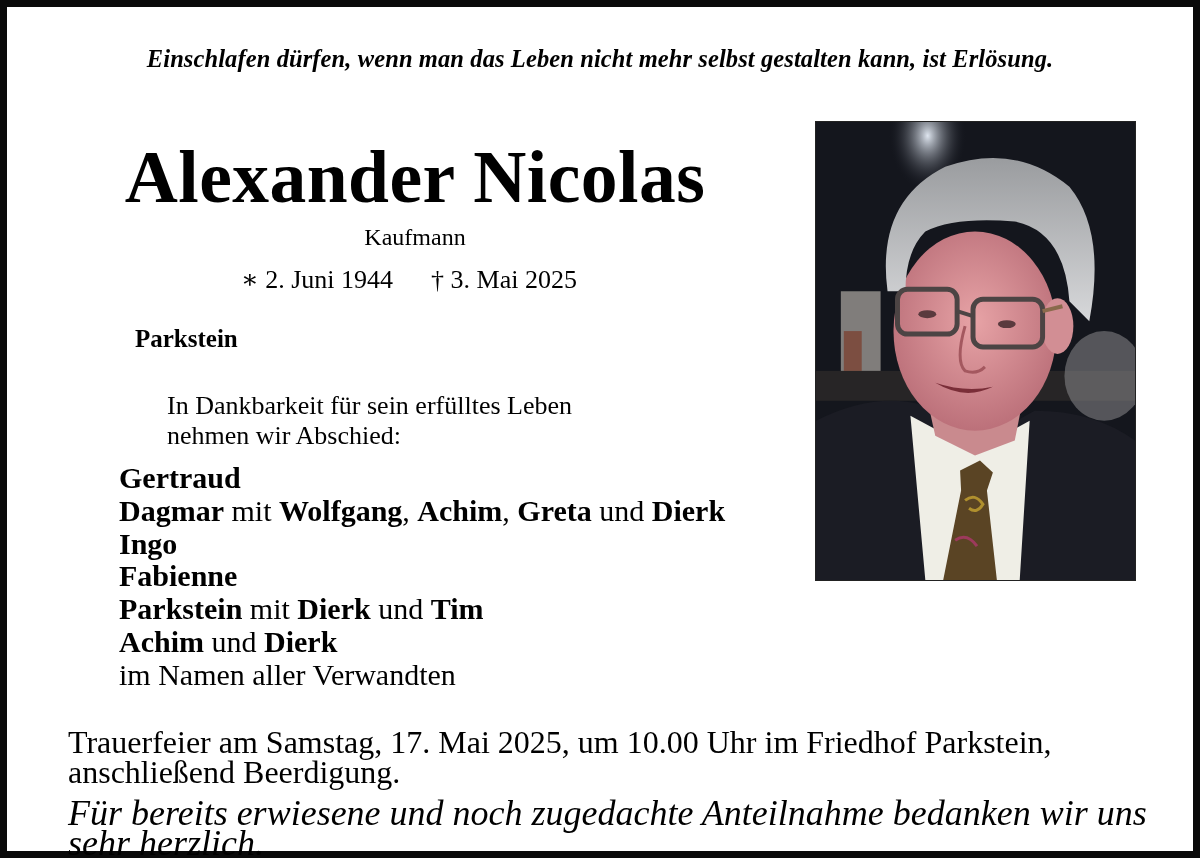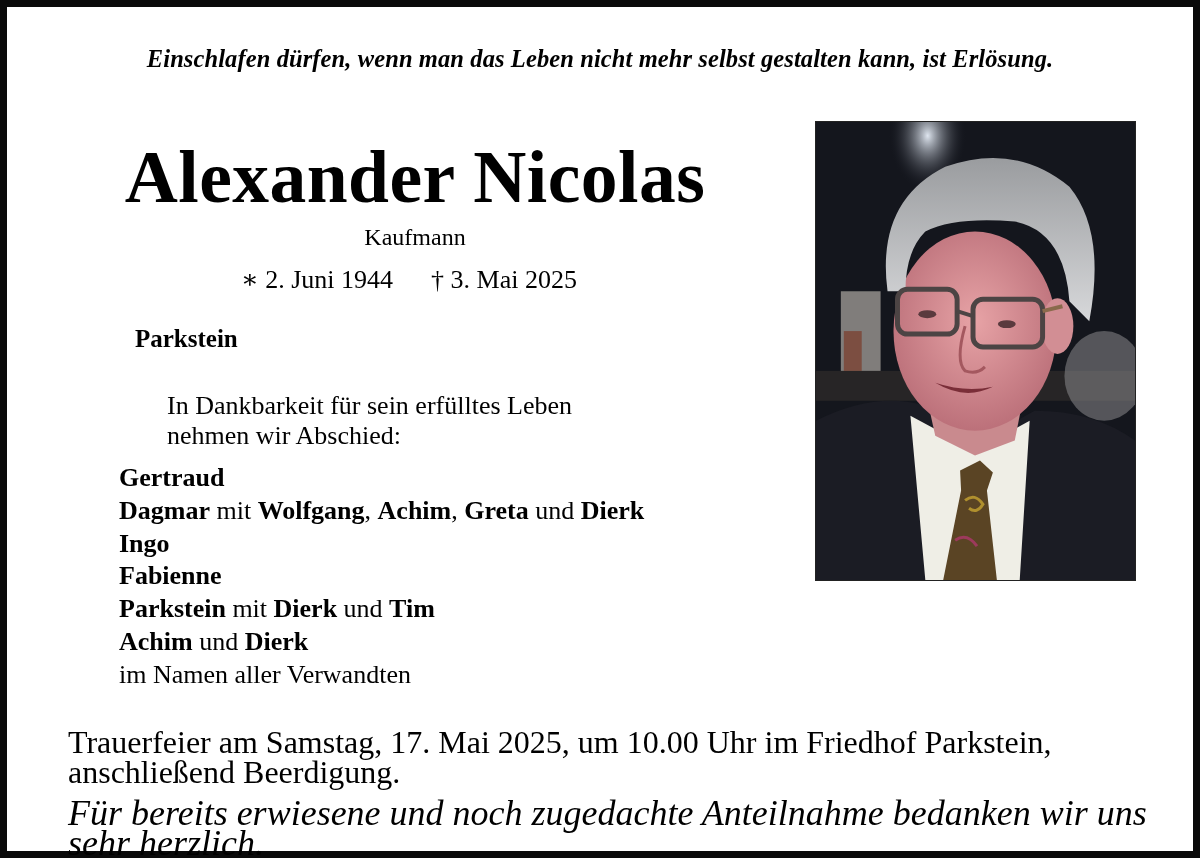--- a/index.html
+++ b/index.html
@@ -41,21 +41,21 @@
     .place {
       position: absolute; left: 128px; top: 318px;
       font-weight: bold; font-size: 25px;
     }
     .intro {
       position: absolute; left: 112px; top: 384px;
       font-size: 26px; line-height: 30px; margin-left: 48px;
     }
     .family {
       position: absolute; left: 112px; top: 455px;
-      font-size: 26px; line-height: 32.8px;
+      font-size: 30px; line-height: 32.8px;
     }
     .family .b { font-weight: bold; }
     .photo {
       position: absolute; left: 808px; top: 114px;
       width: 321px; height: 460px;
       border: 1.5px solid #222;
       box-sizing: border-box;
       overflow: hidden;
       background: #14161c;
     }

